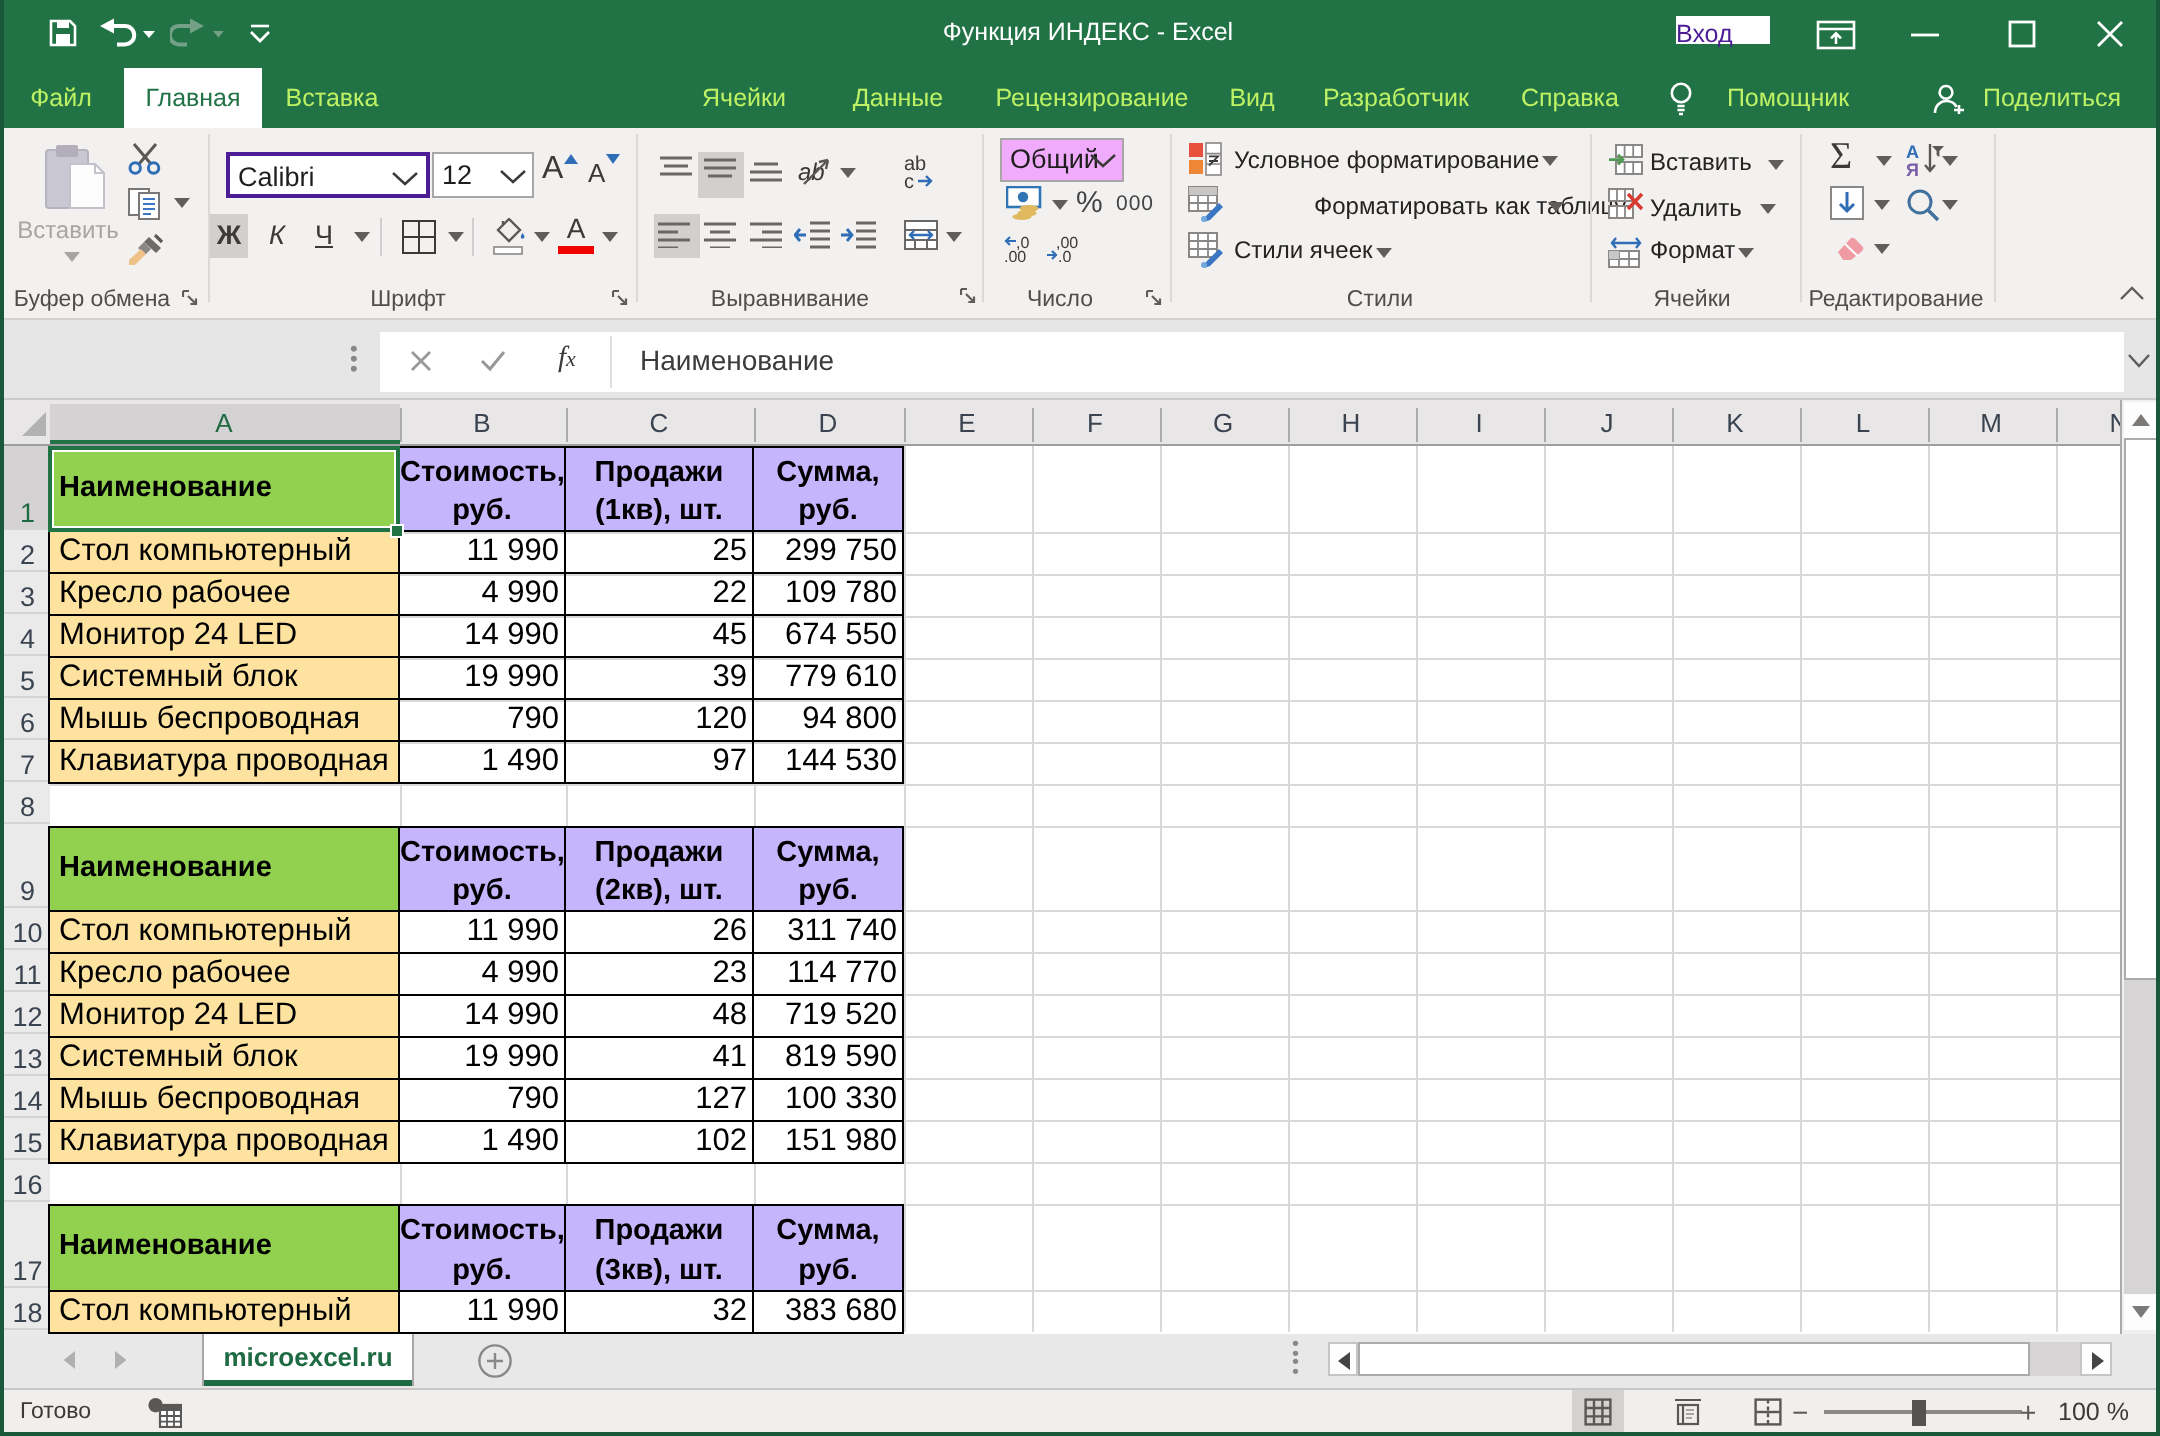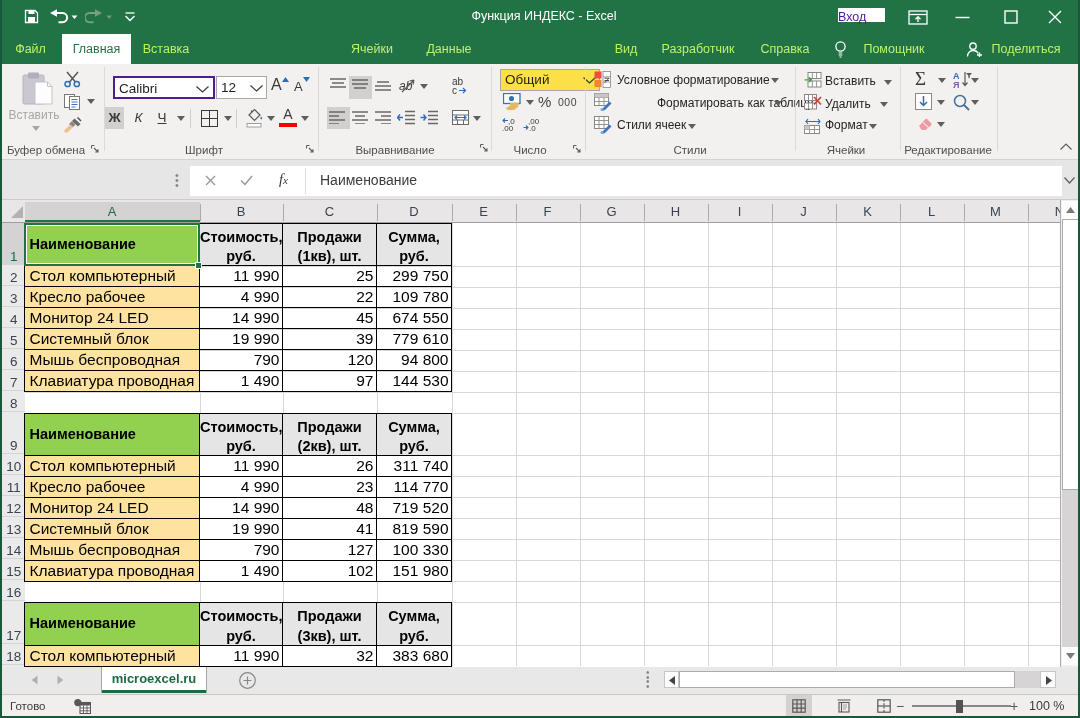--- a/index.html
+++ b/index.html
@@ -26,21 +26,21 @@
           padding:0 0 0px 3px;border-bottom:1px solid #d4d4d4;}
   
   #grid{left:24.5px;top:223px;width:1035.5px;height:444px;background:#fff;}
   .vgl{position:absolute;top:0;width:1px;height:443px;background:#d8d8d8;}
   .hgl{position:absolute;left:0;width:1035.5px;height:1px;background:#d8d8d8;}
   
   .xtable{position:absolute;border-top:1px solid #000;border-left:1px solid #000;}
   .xrow{position:relative;display:flex;}
   .xc{box-sizing:border-box;border-right:1px solid #000;border-bottom:1px solid #000;
       font-size:15.5px;color:#000;display:flex;align-items:center;overflow:hidden;}
-  .hdr{background:#e5e5e5;font-weight:bold;justify-content:center;text-align:center;line-height:19.5px;font-size:14.5px;}
+  .hdr{background:#c4b5fd;font-weight:bold;justify-content:center;text-align:center;line-height:19.5px;font-size:14.5px;}
   .hdr>div{transform:translateY(2.5px);}
   .cA{width:175px;background:#fee3a0;padding-left:4.5px;}
   .hdr.cA{background:#92d050;}
   .cB{width:83px;}.cC{width:94px;}.cD{width:75px;}
   .num{justify-content:flex-end;padding-right:2.5px;}
   .drow{height:21px;}
   .hrow{height:42.5px;}
   
   #vsb{left:1060px;top:200px;width:18.5px;height:467px;background:#f0f0f0;border-left:1px solid #ababab;}
   #sheetrow{left:0;top:667px;width:1080px;height:27px;background:#e9e8e8;}
@@ -97,20 +97,21 @@
         <path d="M1 1 L13 13 M13 1 L1 13" stroke="#fff" stroke-width="1.4"></path>
       </svg>
   </div>
 
   <div class="ab" id="tabrow">
     <div class="tab" style="left:8px;width:45px;">Файл</div>
     <div class="tab" style="left:62px;width:69px;background:#ffffff;color:#217346;">Главная</div>
     <div class="tab" style="left:140px;width:52px;">Вставка</div>
     <div class="tab" style="left:341px;width:62px;">Ячейки</div>
     <div class="tab" style="left:422px;width:54px;">Данные</div>
+    <div class="tab" style="left:494px;width:104px;">Рецензирование</div>
     <div class="tab" style="left:612px;width:28px;">Вид</div>
     <div class="tab" style="left:658px;width:80px;">Разработчик</div>
     <div class="tab" style="left:758px;width:54px;">Справка</div>
     <div class="tab" style="left:855px;width:78px;">Помощник</div>
     <div class="tab" style="left:989px;width:74px;">Поделиться</div>
     <svg class="ab" style="left:834px;top:7px;" width="13" height="17" viewBox="0 0 13 17">
       <circle cx="6.5" cy="5.5" r="4.6" fill="none" stroke="#fff" stroke-width="1.3"></circle>
       <path d="M4.7 12 h3.6 M4.7 14 h3.6 M5.5 16 h2" stroke="#fff" stroke-width="1.2"></path>
     </svg>
     <svg class="ab" style="left:966px;top:8px;" width="17" height="15" viewBox="0 0 17 15">
@@ -261,21 +262,21 @@
       <path d="M0.5 5 h16 M0.5 10 h16 M5.5 10 v4.5 M11.5 10 v4.5" stroke="#6a6867" stroke-width="1"></path>
       <path d="M3 7.5 h11 M5 5.5 L3 7.5 L5 9.5 M12 5.5 L14 7.5 L12 9.5" fill="none" stroke="#2f6db6" stroke-width="1.2"></path>
     </svg>
     <svg class="ab" style="left:473px;top:52px;" width="8" height="5" viewBox="0 0 8 5">
         <path d="M0 0h8L4 5z" fill="#605e5c"></path>
       </svg>
     <svg class="ab" style="left:480px;top:80px;" width="8" height="8" viewBox="0 0 8 8">
         <path d="M0.5 0.5 h3 M0.5 0.5 v3 M3 3 l4 4 M7 4.2 V7 H4.2" fill="none" stroke="#5f5d5b" stroke-width="1.1"></path>
       </svg>
 
-    <div class="ab" style="left:500px;top:4.5px;width:100px;height:22px;background:#fde047;border:1px solid #a9a7a5;box-sizing:border-box;">
+    <div class="ab" style="left:500px;top:4.5px;width:62px;height:22px;background:#f0abfc;border:1px solid #a9a7a5;box-sizing:border-box;">
       <span style="position:absolute;left:4px;top:2px;font-size:13.5px;color:#1f1e1d;">Общий</span>
       <svg style="position:absolute;right:3px;top:7px;" width="13" height="7" viewBox="0 0 13 7">
           <path d="M0.5 0.5 L6.5 6 L12.5 0.5" fill="none" stroke="#3b3a39" stroke-width="1.2"></path>
         </svg>
     </div>
 
     <svg class="ab" style="left:503px;top:29px;" width="21" height="17" viewBox="0 0 21 17">
       <rect x="0.5" y="0.5" width="16.5" height="10" fill="#fff" stroke="#2e75b5" stroke-width="1.3"></rect>
       <circle cx="8.5" cy="5.5" r="2.6" fill="#2e75b5"></circle>
       <ellipse cx="11.5" cy="11.2" rx="4.8" ry="1.7" fill="#e0b95e"></ellipse>

